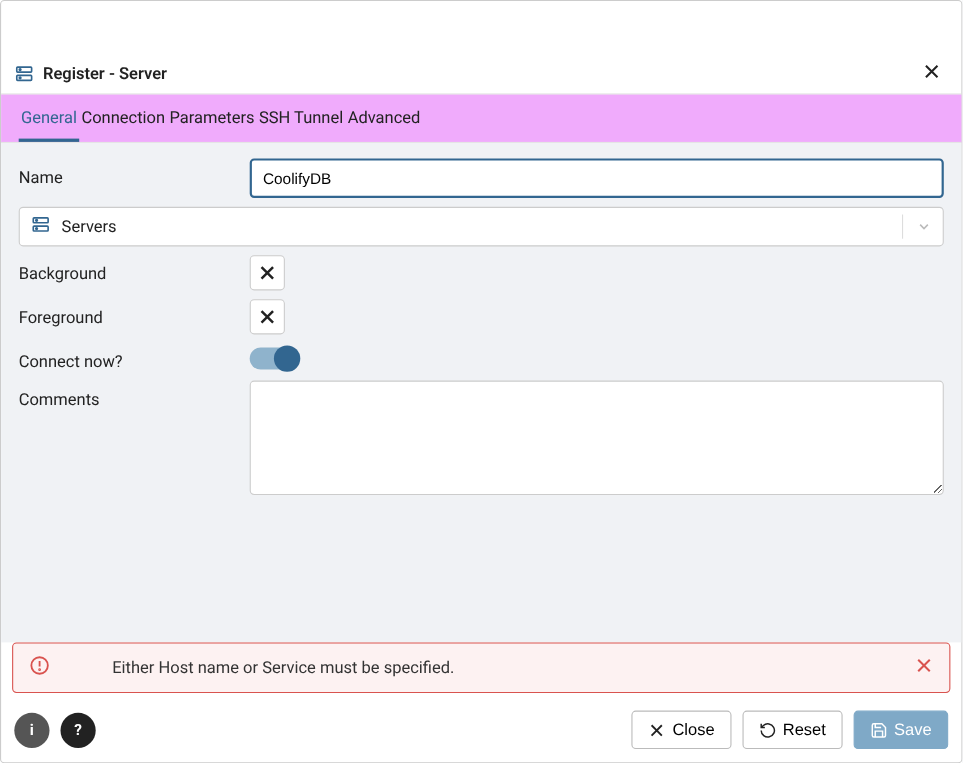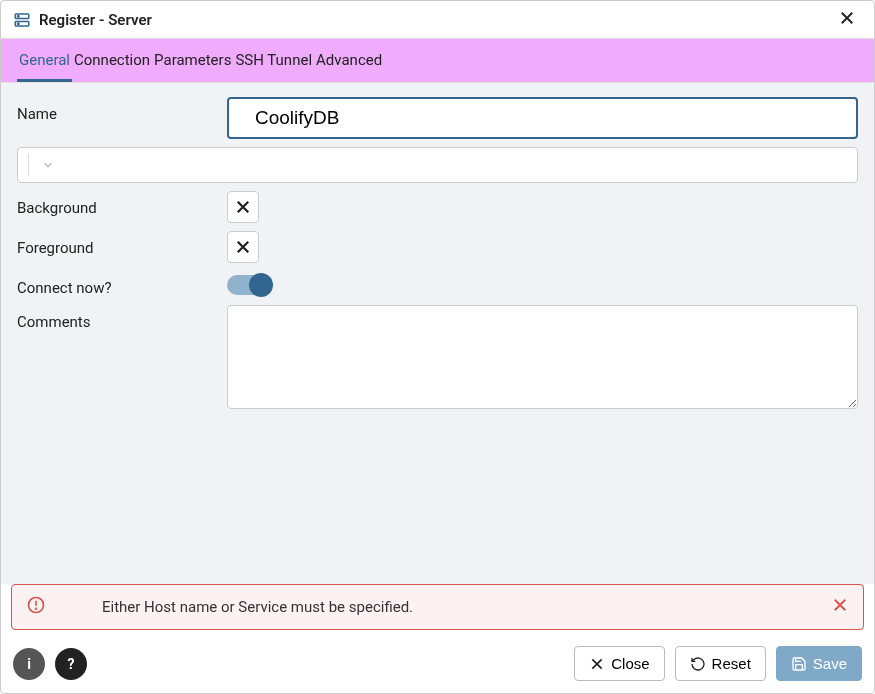--- a/index.html
+++ b/index.html
@@ -20,20 +20,21 @@
   display: flex;
   flex-direction: column;
   background: #fff;
 }
 .titlebar {
   display: flex;
   align-items: center;
   padding: 8px 12px;
   border-bottom: 1px solid #ddd;
   gap: 8px;
+  margin-top: 47px;
 }
 .titlebar .title {
   font-weight: 600;
   font-size: 15px;
   flex: 1;
 }
 .close-x {
   font-size: 20px;
   font-weight: 600;
   cursor: pointer;
@@ -76,24 +77,24 @@
   width: 210px;
   padding-top: 8px;
   font-size: 15px;
   color: #222;
 }
 .form-control {
   flex: 1;
 }
 .text-input {
   width: 100%;
-  padding: 8px 26px;
+  padding: 8px 10px;
   border: 2px solid #326690;
   border-radius: 4px;
-  font-size: 19px;
+  font-size: 14px;
   background: #fff;
   outline: none;
 }
 .select-wrap {
   width: 100%;
   display: flex;
   align-items: center;
   background: #fff;
   border: 1px solid #ccc;
   border-radius: 4px;
@@ -240,20 +241,31 @@
     <div class="form-row">
       <div class="form-label">Name</div>
       <div class="form-control">
         <input class="text-input" type="text" value="CoolifyDB" style="">
       </div>
     </div>
 
     <div class="form-row">
       <div class="form-control">
         <div class="select-wrap">
+          <div class="select-value">
+            <span>
+              <svg width="18" height="18" viewBox="0 0 24 24" fill="none" stroke="#326690" stroke-width="2">
+                  <rect x="3" y="4" width="18" height="6" rx="1"></rect>
+                  <rect x="3" y="14" width="18" height="6" rx="1"></rect>
+                  <circle cx="7" cy="7" r="1" fill="#326690"></circle>
+                  <circle cx="7" cy="17" r="1" fill="#326690"></circle>
+                </svg>
+            </span>
+            <span>Servers</span>
+          </div>
           <span class="chevron">
             <svg width="14" height="14" viewBox="0 0 24 24" fill="none" stroke="#bbb" stroke-width="2.5">
                 <path d="M6 9l6 6 6-6"></path>
               </svg>
           </span>
         </div>
       </div>
     </div>
 
     <div class="form-row">

